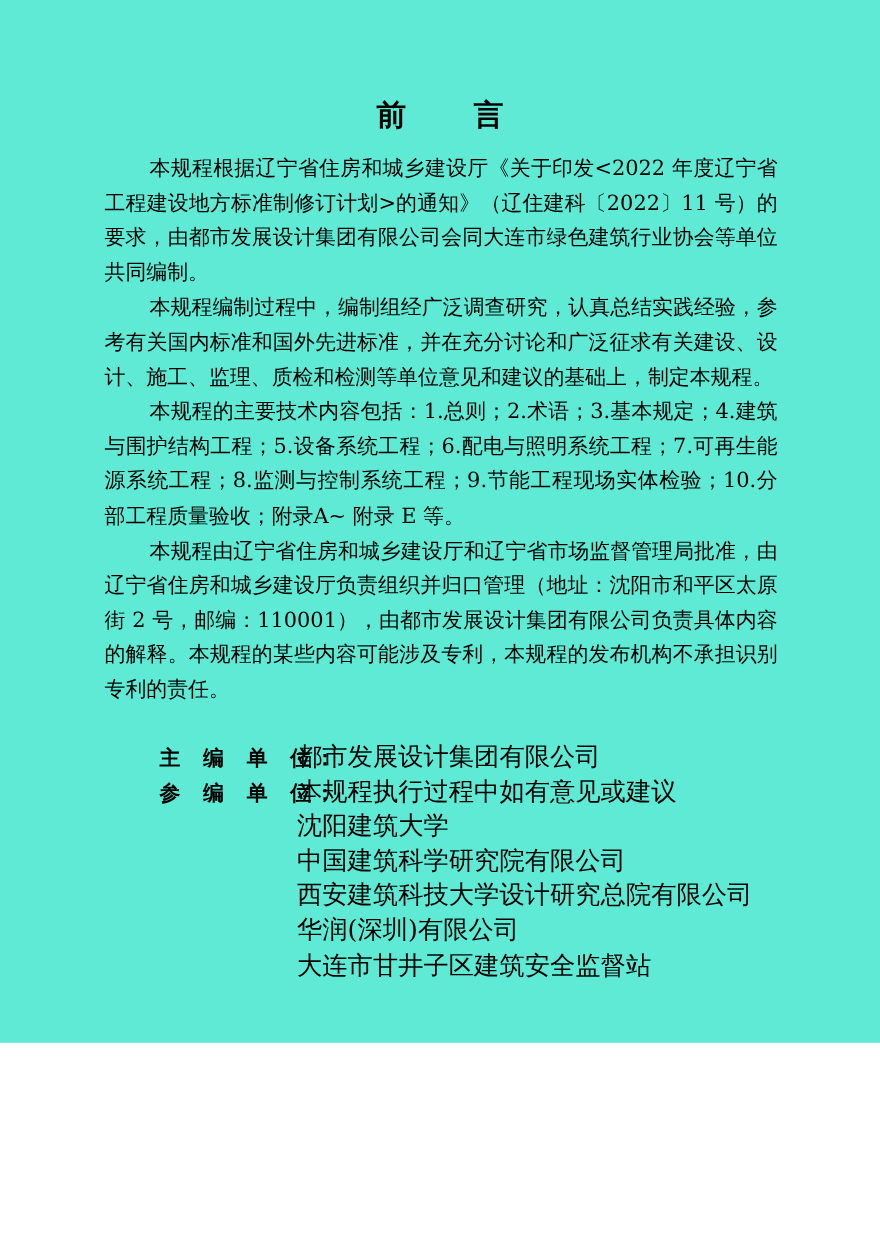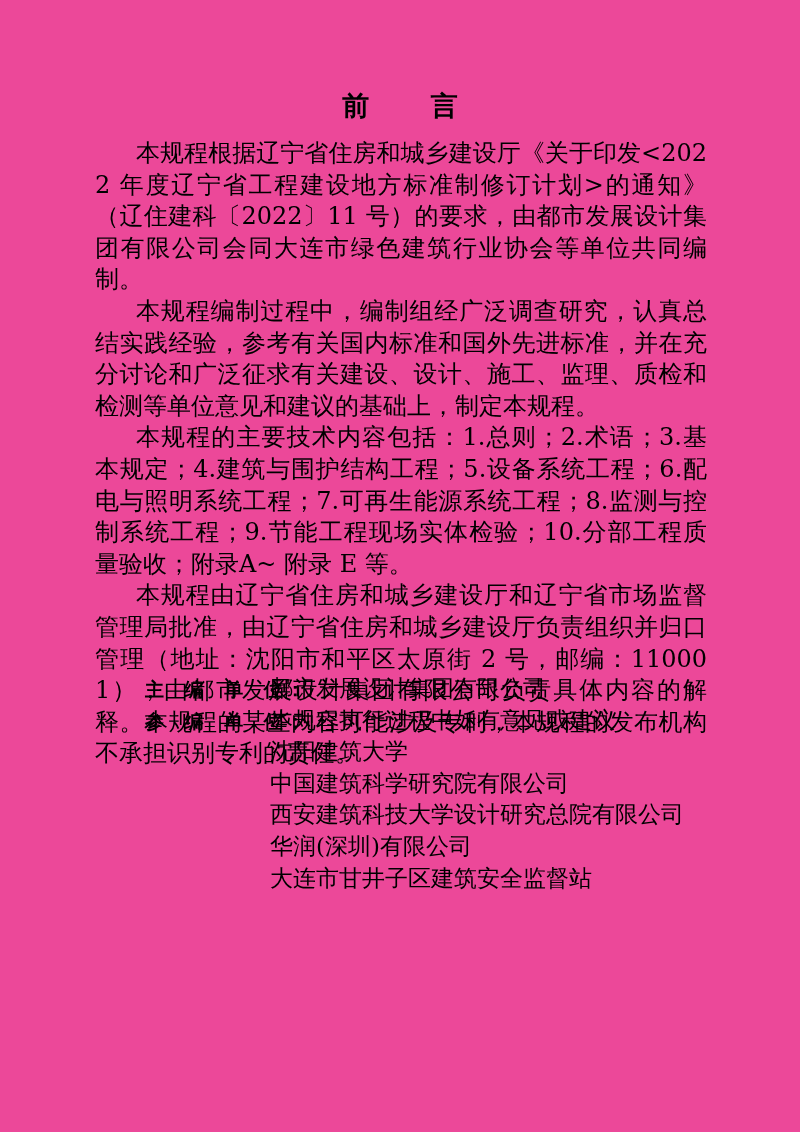--- a/index.html
+++ b/index.html
@@ -14,22 +14,22 @@
     font-family: "DejaVu Serif", "Liberation Serif", serif;
     color: #000000;
     -webkit-font-smoothing: antialiased;
   }
 
   .page {
     position: absolute;
     left: 0;
     top: 0;
     width: 800px;
-    height: 1132px;
-    background: #ec4899;
+    height: 948px;
+    background: #5eead4;
     overflow: hidden;
   }
 
   
   .doc-title {
     position: absolute;
     left: 0;
     top: 88px;
     width: 800px;
     text-align: center;
@@ -44,21 +44,21 @@
   
   .body-block {
     position: absolute;
     left: 95px;
     top: 138px;
     width: 612px;
   }
 
   p.para {
     margin: 0 0 0 0;
-    font-size: 24px;
+    font-size: 19px;
     line-height: 31.6px;
     text-align: justify;
     text-justify: inter-ideograph;
     text-indent: 41px;
     font-family: "DejaVu Serif", "Liberation Serif", serif;
     word-break: break-all;
   }
 
   
   .credits {

